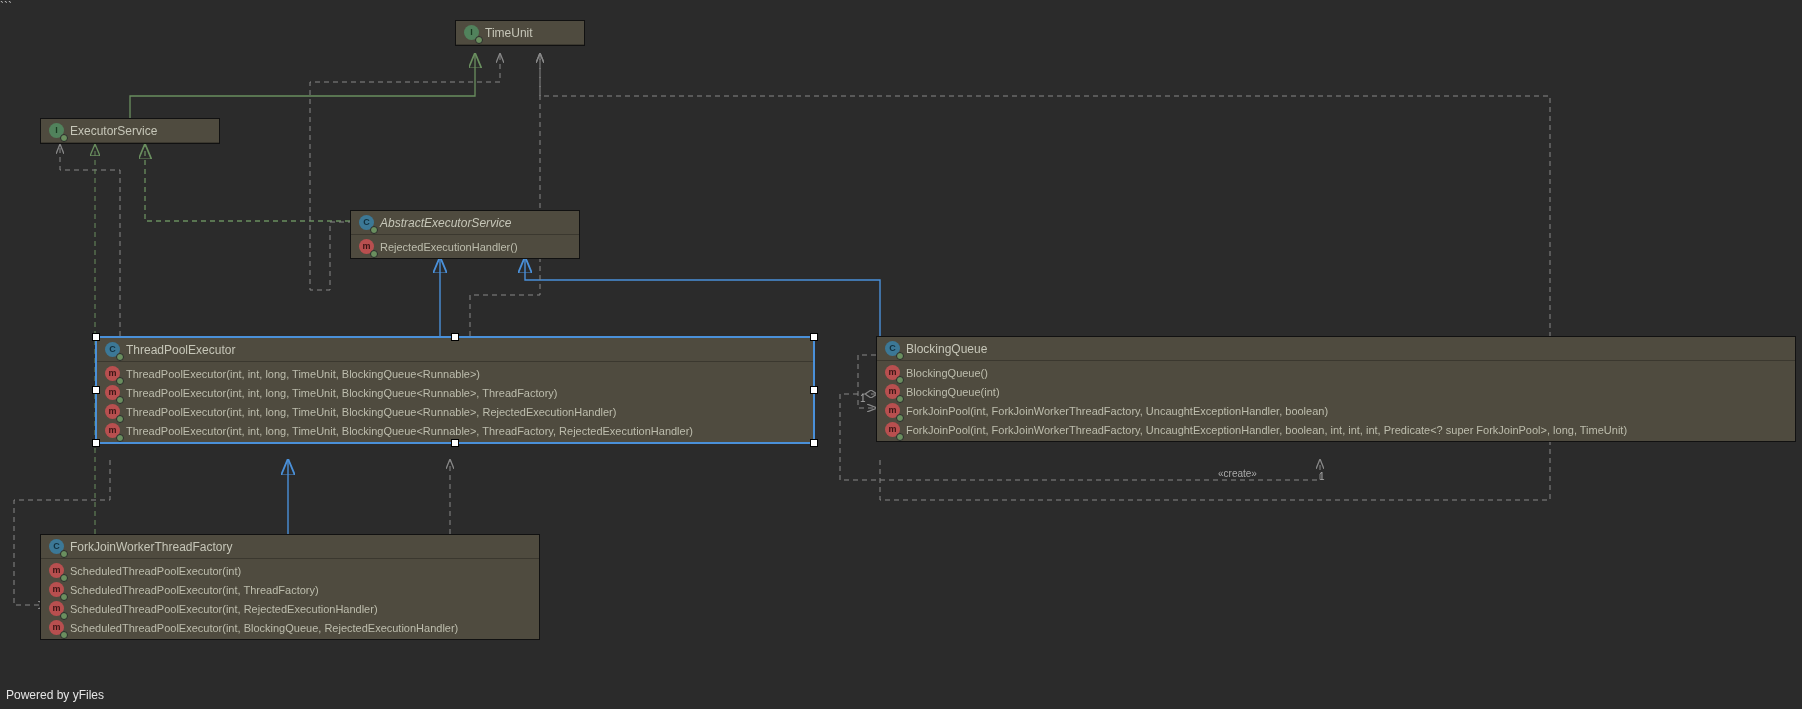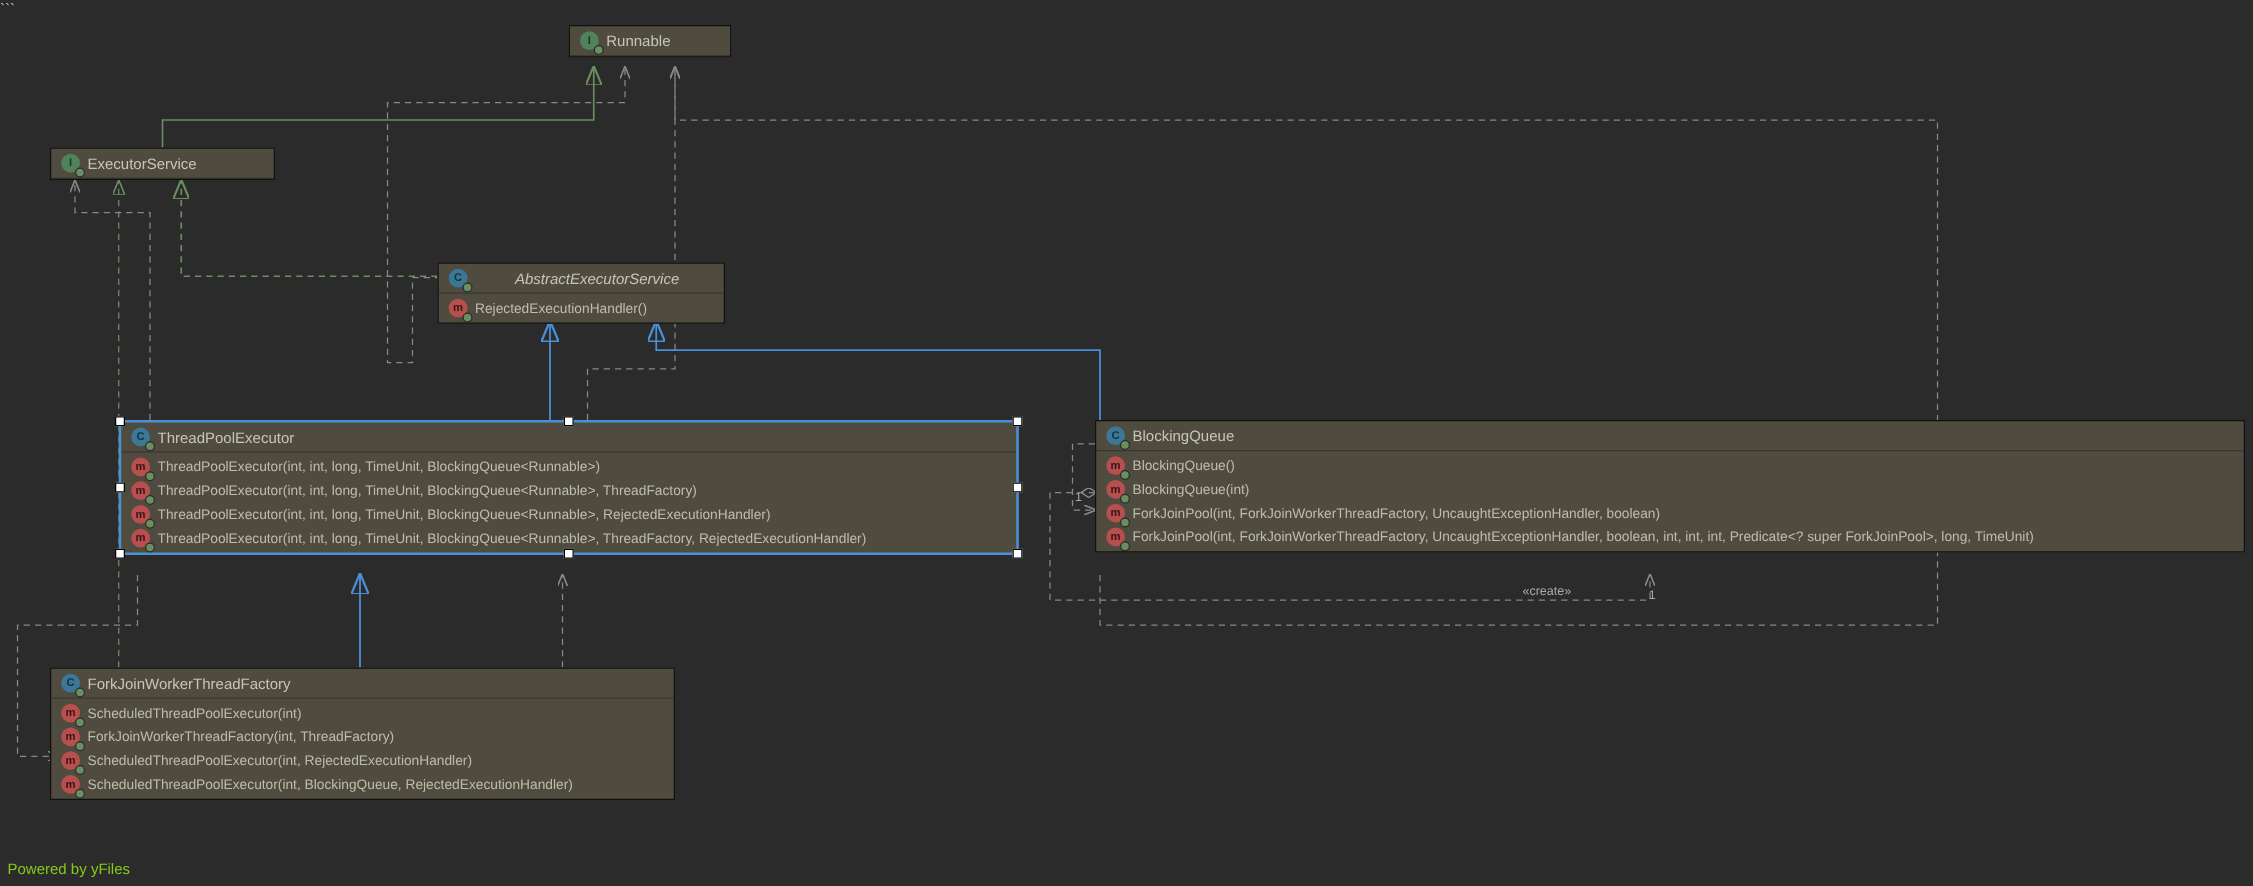--- a/index.html
+++ b/index.html
@@ -63,29 +63,29 @@
   .badge-method    { background: #b84f4f; color: #3a1414; }
   .badge-lock {
     position: absolute;
     right: -4px; bottom: -4px;
     width: 8px; height: 8px;
     border-radius: 50%;
     background: #6a8f5f;
     border: 1px solid #2b2b2b;
   }
   .name-text { color: #c6c6b8; font-size: 12px; }
-  .name-text.abstract { font-style: italic; margin-left: 32px; }
+  .name-text.abstract { font-style: italic; }
   .member-text { color: #bdbdad; font-size: 11px; white-space: nowrap; }
 
   svg.edges { position: absolute; left: 0; top: 0; pointer-events: none; }
 
   .footer-text {
     position: absolute;
     left: 6px;
-    color: #84cc16;
+    color: #e5e5e5;
     font-size: 12px;
   }
 
   .small-label {
     position: absolute;
     color: #aaa;
     font-size: 10px;
   }
 </style>
 </head>
@@ -140,21 +140,21 @@
     <path d="M 876 355 L 858 355 L 858 408 L 876 408" stroke="#888" fill="none" stroke-dasharray="5,4" marker-end="url(#open-arrow-gray)"></path>
   </svg>
 
   <div class="small-label" style="left:1218px; top:468px;">«create»</div>
   <div class="small-label" style="left:860px; top:393px;">1</div>
   <div class="small-label" style="left:1319px; top:471px;">1</div>
 
   <div class="node" style="left:455px; top:20px; width:130px;">
     <div class="node-header">
       <span class="kind-badge badge-interface">I<span class="badge-lock"></span></span>
-      <span class="name-text">Runnable</span>
+      <span class="name-text">TimeUnit</span>
     </div>
   </div>
 
   <div class="node" style="left:40px; top:118px; width:180px;">
     <div class="node-header">
       <span class="kind-badge badge-interface">I<span class="badge-lock"></span></span>
       <span class="name-text">ExecutorService</span>
     </div>
   </div>
 
@@ -235,21 +235,21 @@
       <span class="kind-badge badge-class">C<span class="badge-lock"></span></span>
       <span class="name-text">ForkJoinWorkerThreadFactory</span>
     </div>
     <div class="node-body">
       <div class="member-row">
         <span class="kind-badge badge-method">m<span class="badge-lock"></span></span>
         <span class="member-text">ScheduledThreadPoolExecutor(int)</span>
       </div>
       <div class="member-row">
         <span class="kind-badge badge-method">m<span class="badge-lock"></span></span>
-        <span class="member-text">ForkJoinWorkerThreadFactory(int, ThreadFactory)</span>
+        <span class="member-text">ScheduledThreadPoolExecutor(int, ThreadFactory)</span>
       </div>
       <div class="member-row">
         <span class="kind-badge badge-method">m<span class="badge-lock"></span></span>
         <span class="member-text">ScheduledThreadPoolExecutor(int, RejectedExecutionHandler)</span>
       </div>
       <div class="member-row">
         <span class="kind-badge badge-method">m<span class="badge-lock"></span></span>
         <span class="member-text">ScheduledThreadPoolExecutor(int, BlockingQueue, RejectedExecutionHandler)</span>
       </div>
     </div>

